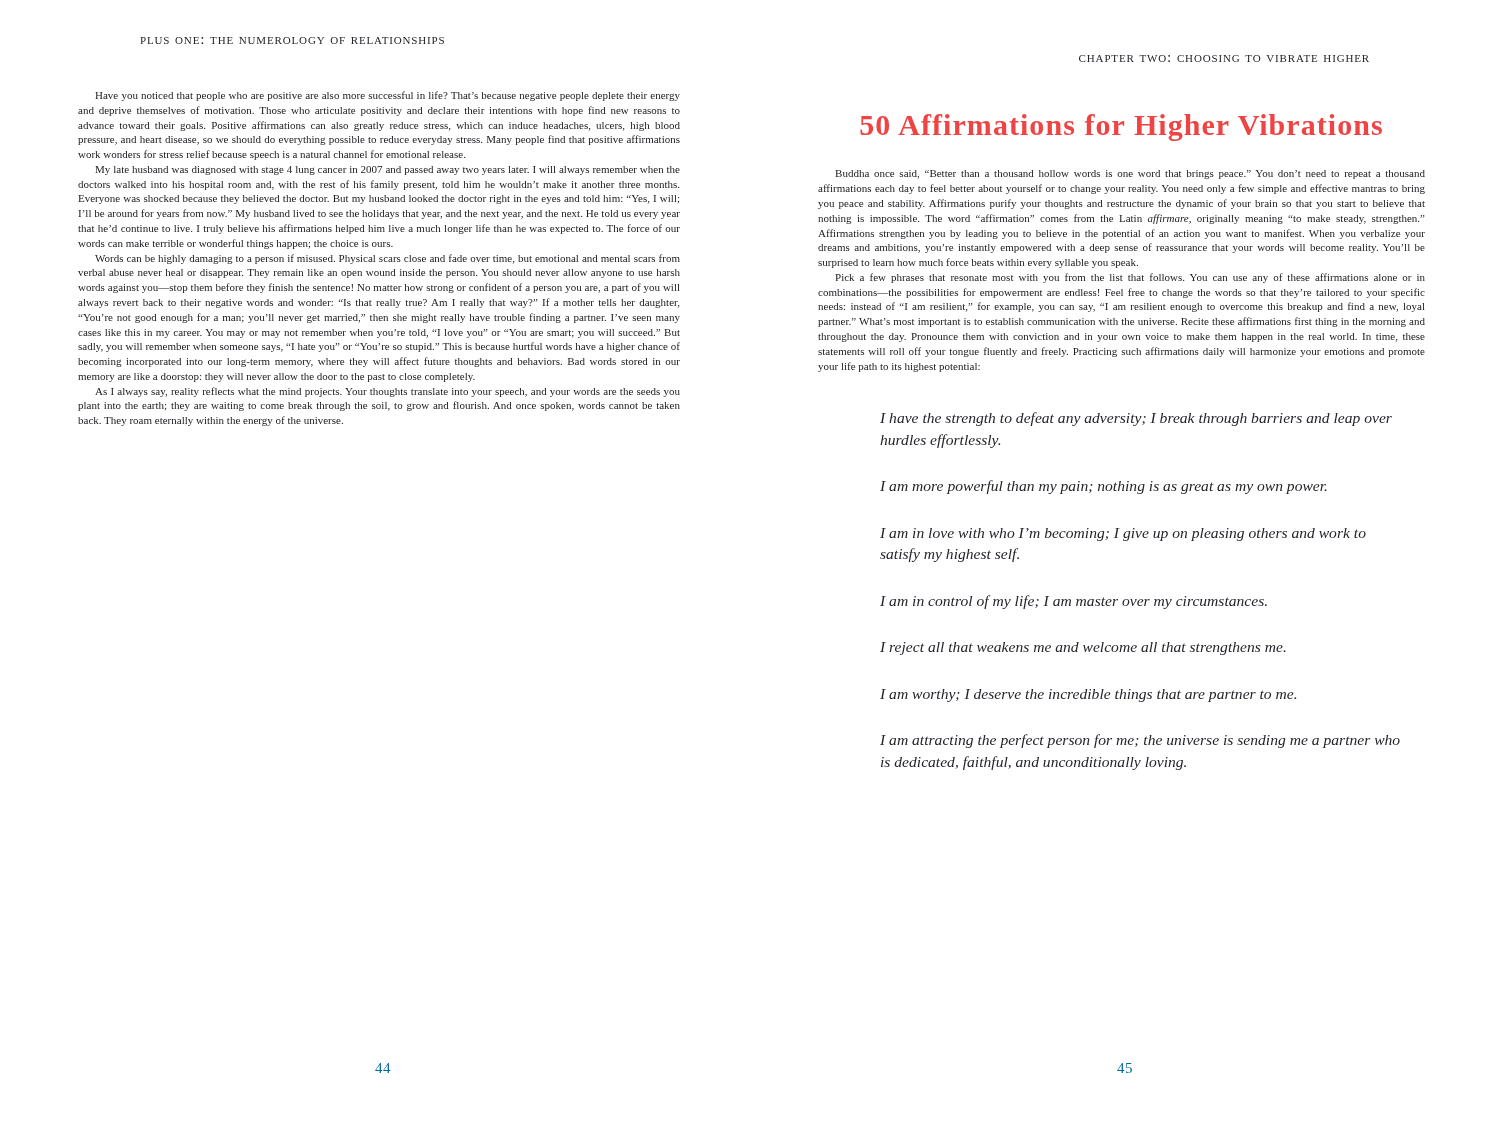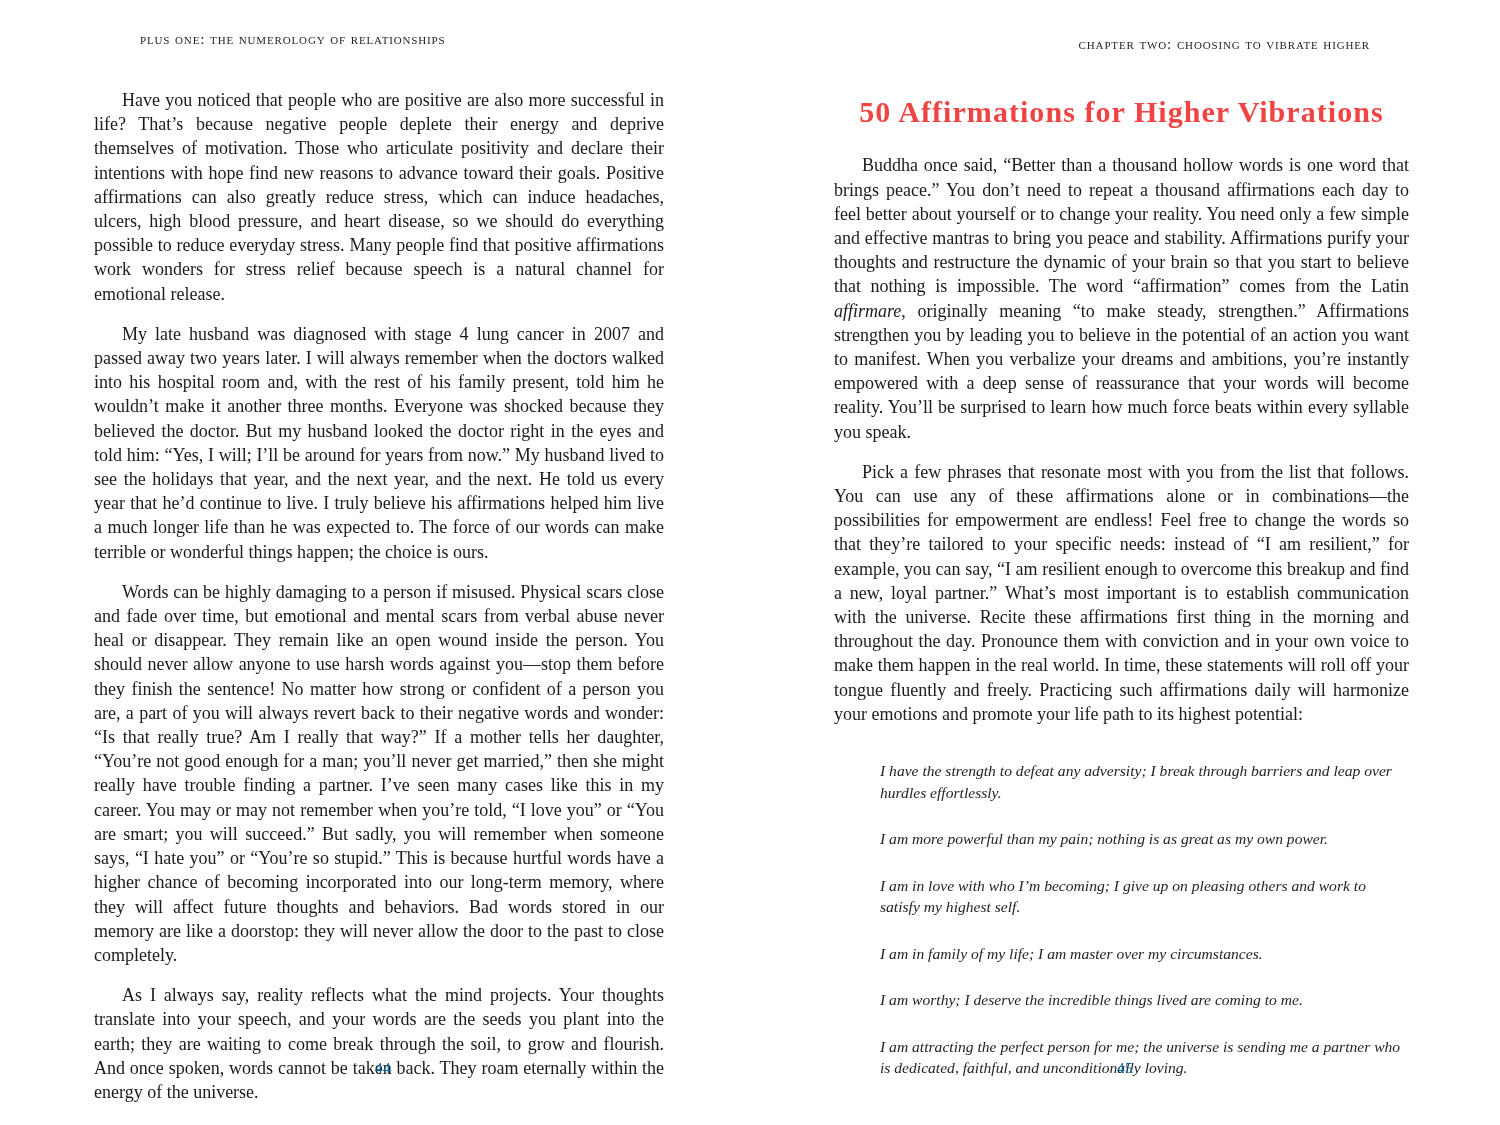--- a/index.html
+++ b/index.html
@@ -23,21 +23,21 @@
   .page {
     position: relative;
     width: 750px;
     height: 1125px;
     box-sizing: border-box;
   }
   .page-left {
     padding: 30px 70px 0 78px;
   }
   .page-right {
-    padding: 35px 75px 0 68px;
+    padding: 48px 75px 0 68px;
   }
   .running-head {
     font-size: 15.5px;
     letter-spacing: 0.055em;
     font-variant: small-caps;
     text-transform: lowercase;
     color: #23232a;
     text-align: center;
     margin-bottom: 40px;
     white-space: nowrap;
@@ -49,24 +49,24 @@
     font-size: 30px;
     font-weight: bold;
     letter-spacing: 0.035em;
     text-align: center;
     line-height: 1.28;
     margin: 12px 0 22px 0;
     color: #ef4444;
   }
 
   p.body {
-    font-size: 18px;
+    font-size: 11px;
     line-height: 1.345;
     text-align: justify;
-    margin: 16px;
+    margin: 0;
     text-indent: 1.55em;
     color: #1a1a1f;
     -webkit-hyphens: auto;
     hyphens: auto;
   }
   p.body.first { text-indent: 1.55em; }
 
   .affirmations {
     margin-top: 34px;
     padding-left: 62px;
@@ -117,21 +117,22 @@
 
     <h1 class="chapter-title">50 Affirmations for Higher Vibrations</h1>
 
     <p class="body first">Buddha once said, “Better than a thousand hollow words is one word that brings peace.” You don’t need to repeat a thousand affirmations each day to feel better about yourself or to change your reality. You need only a few simple and effective mantras to bring you peace and stability. Affirmations purify your thoughts and restructure the dynamic of your brain so that you start to believe that nothing is impossible. The word “affirmation” comes from the Latin <em class="it">affirmare</em>, originally meaning “to make steady, strengthen.” Affirmations strengthen you by leading you to believe in the potential of an action you want to manifest. When you verbalize your dreams and ambitions, you’re instantly empowered with a deep sense of reassurance that your words will become reality. You’ll be surprised to learn how much force beats within every syllable you speak.</p>
     <p class="body">Pick a few phrases that resonate most with you from the list that follows. You can use any of these affirmations alone or in combinations—the possibilities for empowerment are endless! Feel free to change the words so that they’re tailored to your specific needs: instead of “I am resilient,” for example, you can say, “I am resilient enough to overcome this breakup and find a new, loyal partner.” What’s most important is to establish communication with the universe. Recite these affirmations first thing in the morning and throughout the day. Pronounce them with conviction and in your own voice to make them happen in the real world. In time, these statements will roll off your tongue fluently and freely. Practicing such affirmations daily will harmonize your emotions and promote your life path to its highest potential:</p>
 
     <div class="affirmations">
       <p class="affirmation">I have the strength to defeat any adversity; I break through barriers and leap over hurdles effortlessly.</p>
       <p class="affirmation">I am more powerful than my pain; nothing is as great as my own power.</p>
       <p class="affirmation">I am in love with who I’m becoming; I give up on pleasing others and work to satisfy my highest self.</p>
-      <p class="affirmation">I am in family of my life; I am master over my circumstances.</p>
-      <p class="affirmation">I am worthy; I deserve the incredible things lived are coming to me.</p>
+      <p class="affirmation">I am in control of my life; I am master over my circumstances.</p>
+      <p class="affirmation">I reject all that weakens me and welcome all that strengthens me.</p>
+      <p class="affirmation">I am worthy; I deserve the incredible things that are partner to me.</p>
       <p class="affirmation">I am attracting the perfect person for me; the universe is sending me a partner who is dedicated, faithful, and unconditionally loving.</p>
     </div>
 
     <div class="folio">45</div>
   </div>
 
 </div>
 
 </body></html>

